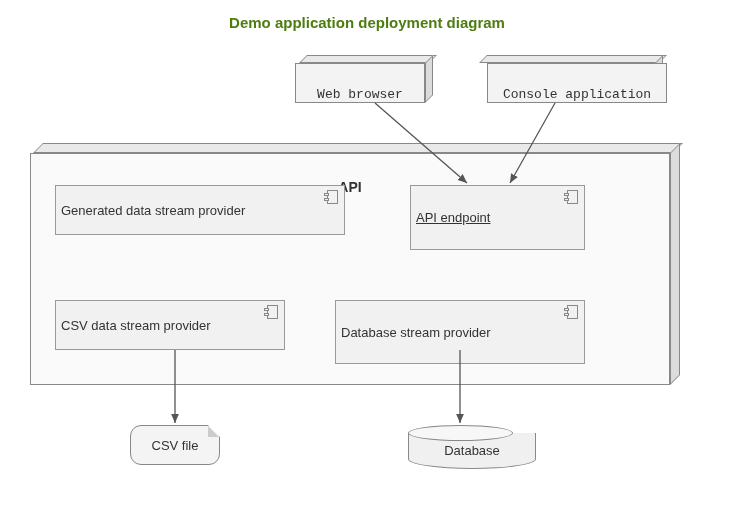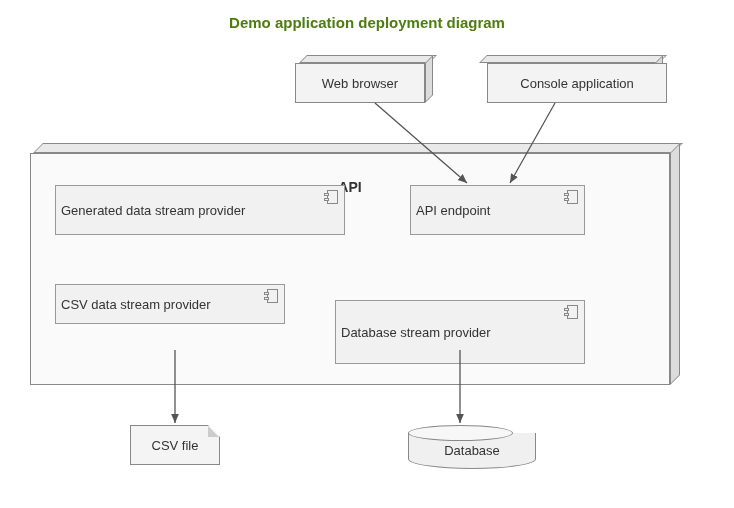--- a/index.html
+++ b/index.html
@@ -51,23 +51,24 @@
     box-sizing: border-box;
   }
   .cuboid .front {
     position: absolute;
     left: 0;
     top: 8px;
     background: #f3f3f3;
     border: 1px solid #888;
     box-sizing: border-box;
     display: flex;
-    align-items: center;
+    align-items: flex-end;
     justify-content: center;
     text-align: center;
+    font-family: Liberation Mono, monospace;
   }
   
   .api-top {
     position:absolute;
     left:8px; top:0; height:10px;
     background:#e9e9e9; border:1px solid #888;
     transform: skewX(-45deg);
     box-sizing:border-box;
   }
   .api-side {
@@ -221,48 +222,48 @@
 
   <div class="component" style="left:55px; top:185px; width:290px; height:50px;">
     <span>Generated data stream provider</span>
     <div class="comp-glyph">
       <div class="cb"></div>
         <div class="tab1"></div>
         <div class="tab2"></div>
     </div>
   </div>
 
-  <div class="component" style="left:410px; top:185px; width:175px; height:50px;">
+  <div class="component" style="left:410px; top:185px; width:175px; height:65px;text-decoration:underline;">
     <span>API endpoint</span>
     <div class="comp-glyph">
       <div class="cb"></div>
         <div class="tab1"></div>
         <div class="tab2"></div>
     </div>
   </div>
 
-  <div class="component" style="left:55px; top:284px; width:230px; height:40px;">
+  <div class="component" style="left:55px; top:300px; width:230px; height:50px;">
     <span>CSV data stream provider</span>
     <div class="comp-glyph">
       <div class="cb"></div>
         <div class="tab1"></div>
         <div class="tab2"></div>
     </div>
   </div>
 
   <div class="component" style="left:335px; top:300px; width:250px; height:64px;">
     <span>Database stream provider</span>
     <div class="comp-glyph">
       <div class="cb"></div>
         <div class="tab1"></div>
         <div class="tab2"></div>
     </div>
   </div>
 
-  <div class="note" style="left:130px; top:425px; width:90px; height:40px;">
+  <div class="note" style="left:130px; top:425px; width:90px; height:40px;border-radius:11px;">
     <span>CSV file</span>
     <div class="dog-ear"></div>
     <div class="dog-ear2"></div>
   </div>
 
   <div class="cylinder" style="left:408px; top:425px;">
     <div class="body" style="width:128px; height:36px;">
       <span>Database</span>
     </div>
     <div class="top-ellipse" style="width:105px;"></div>

